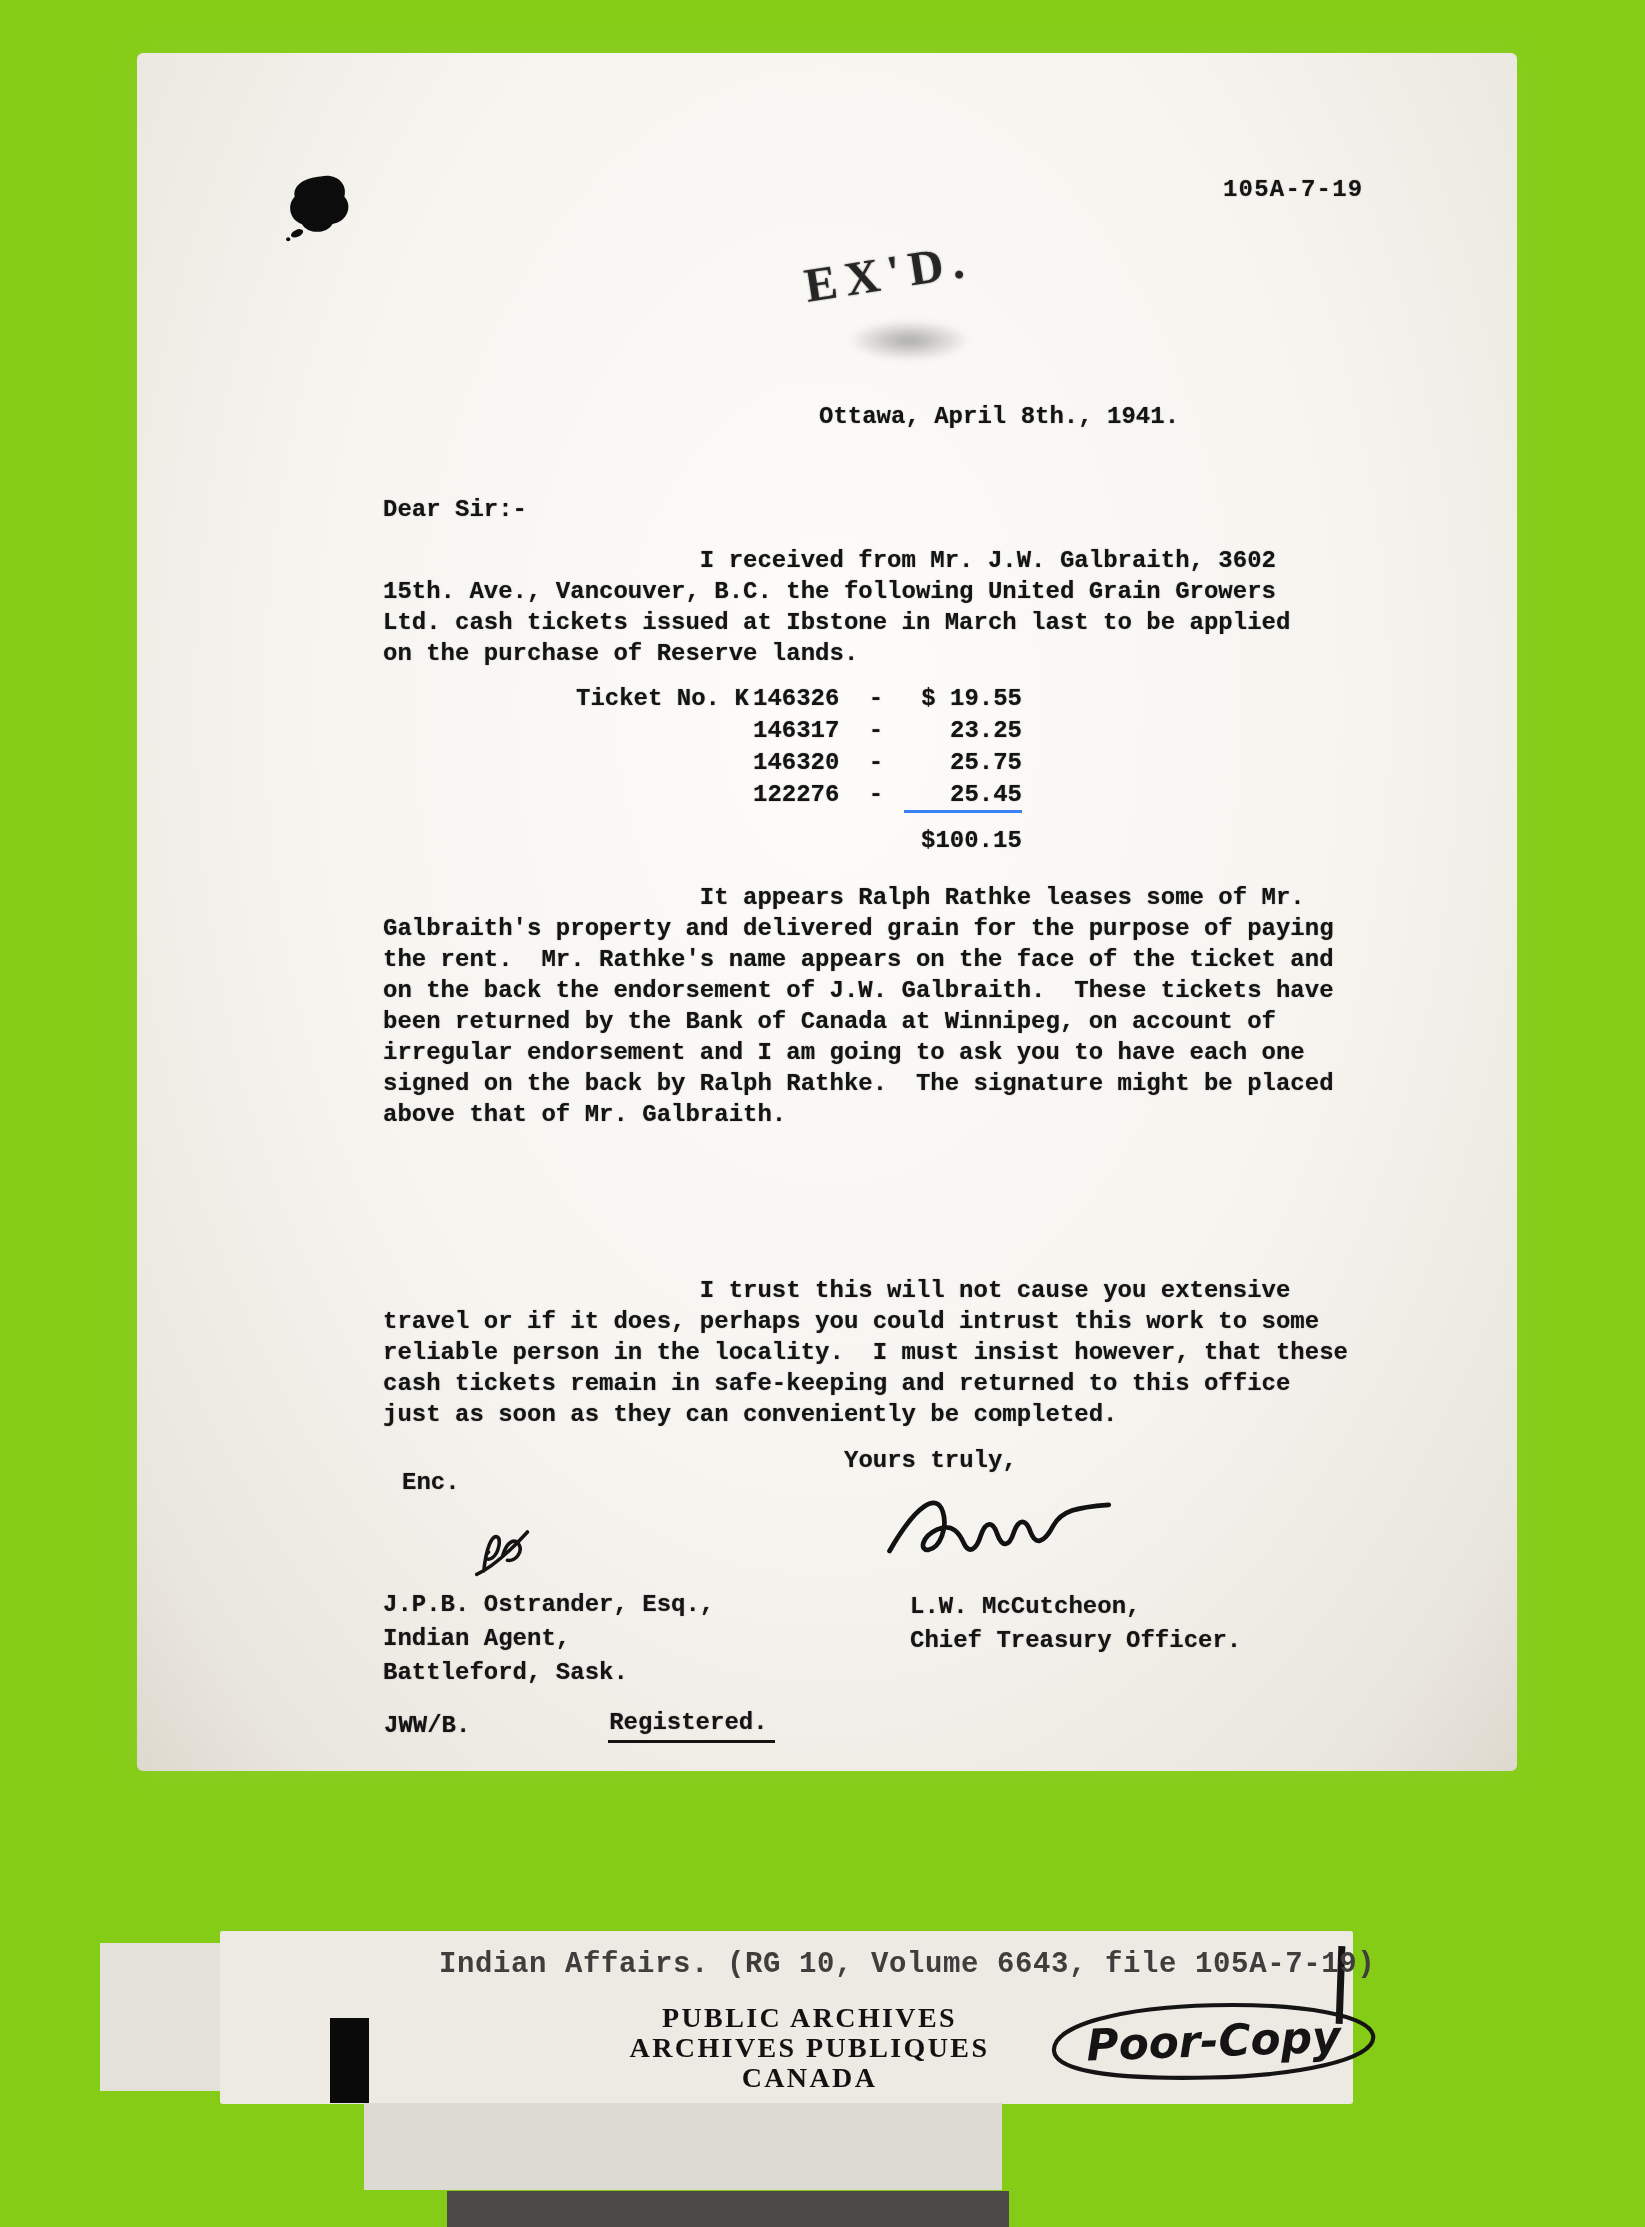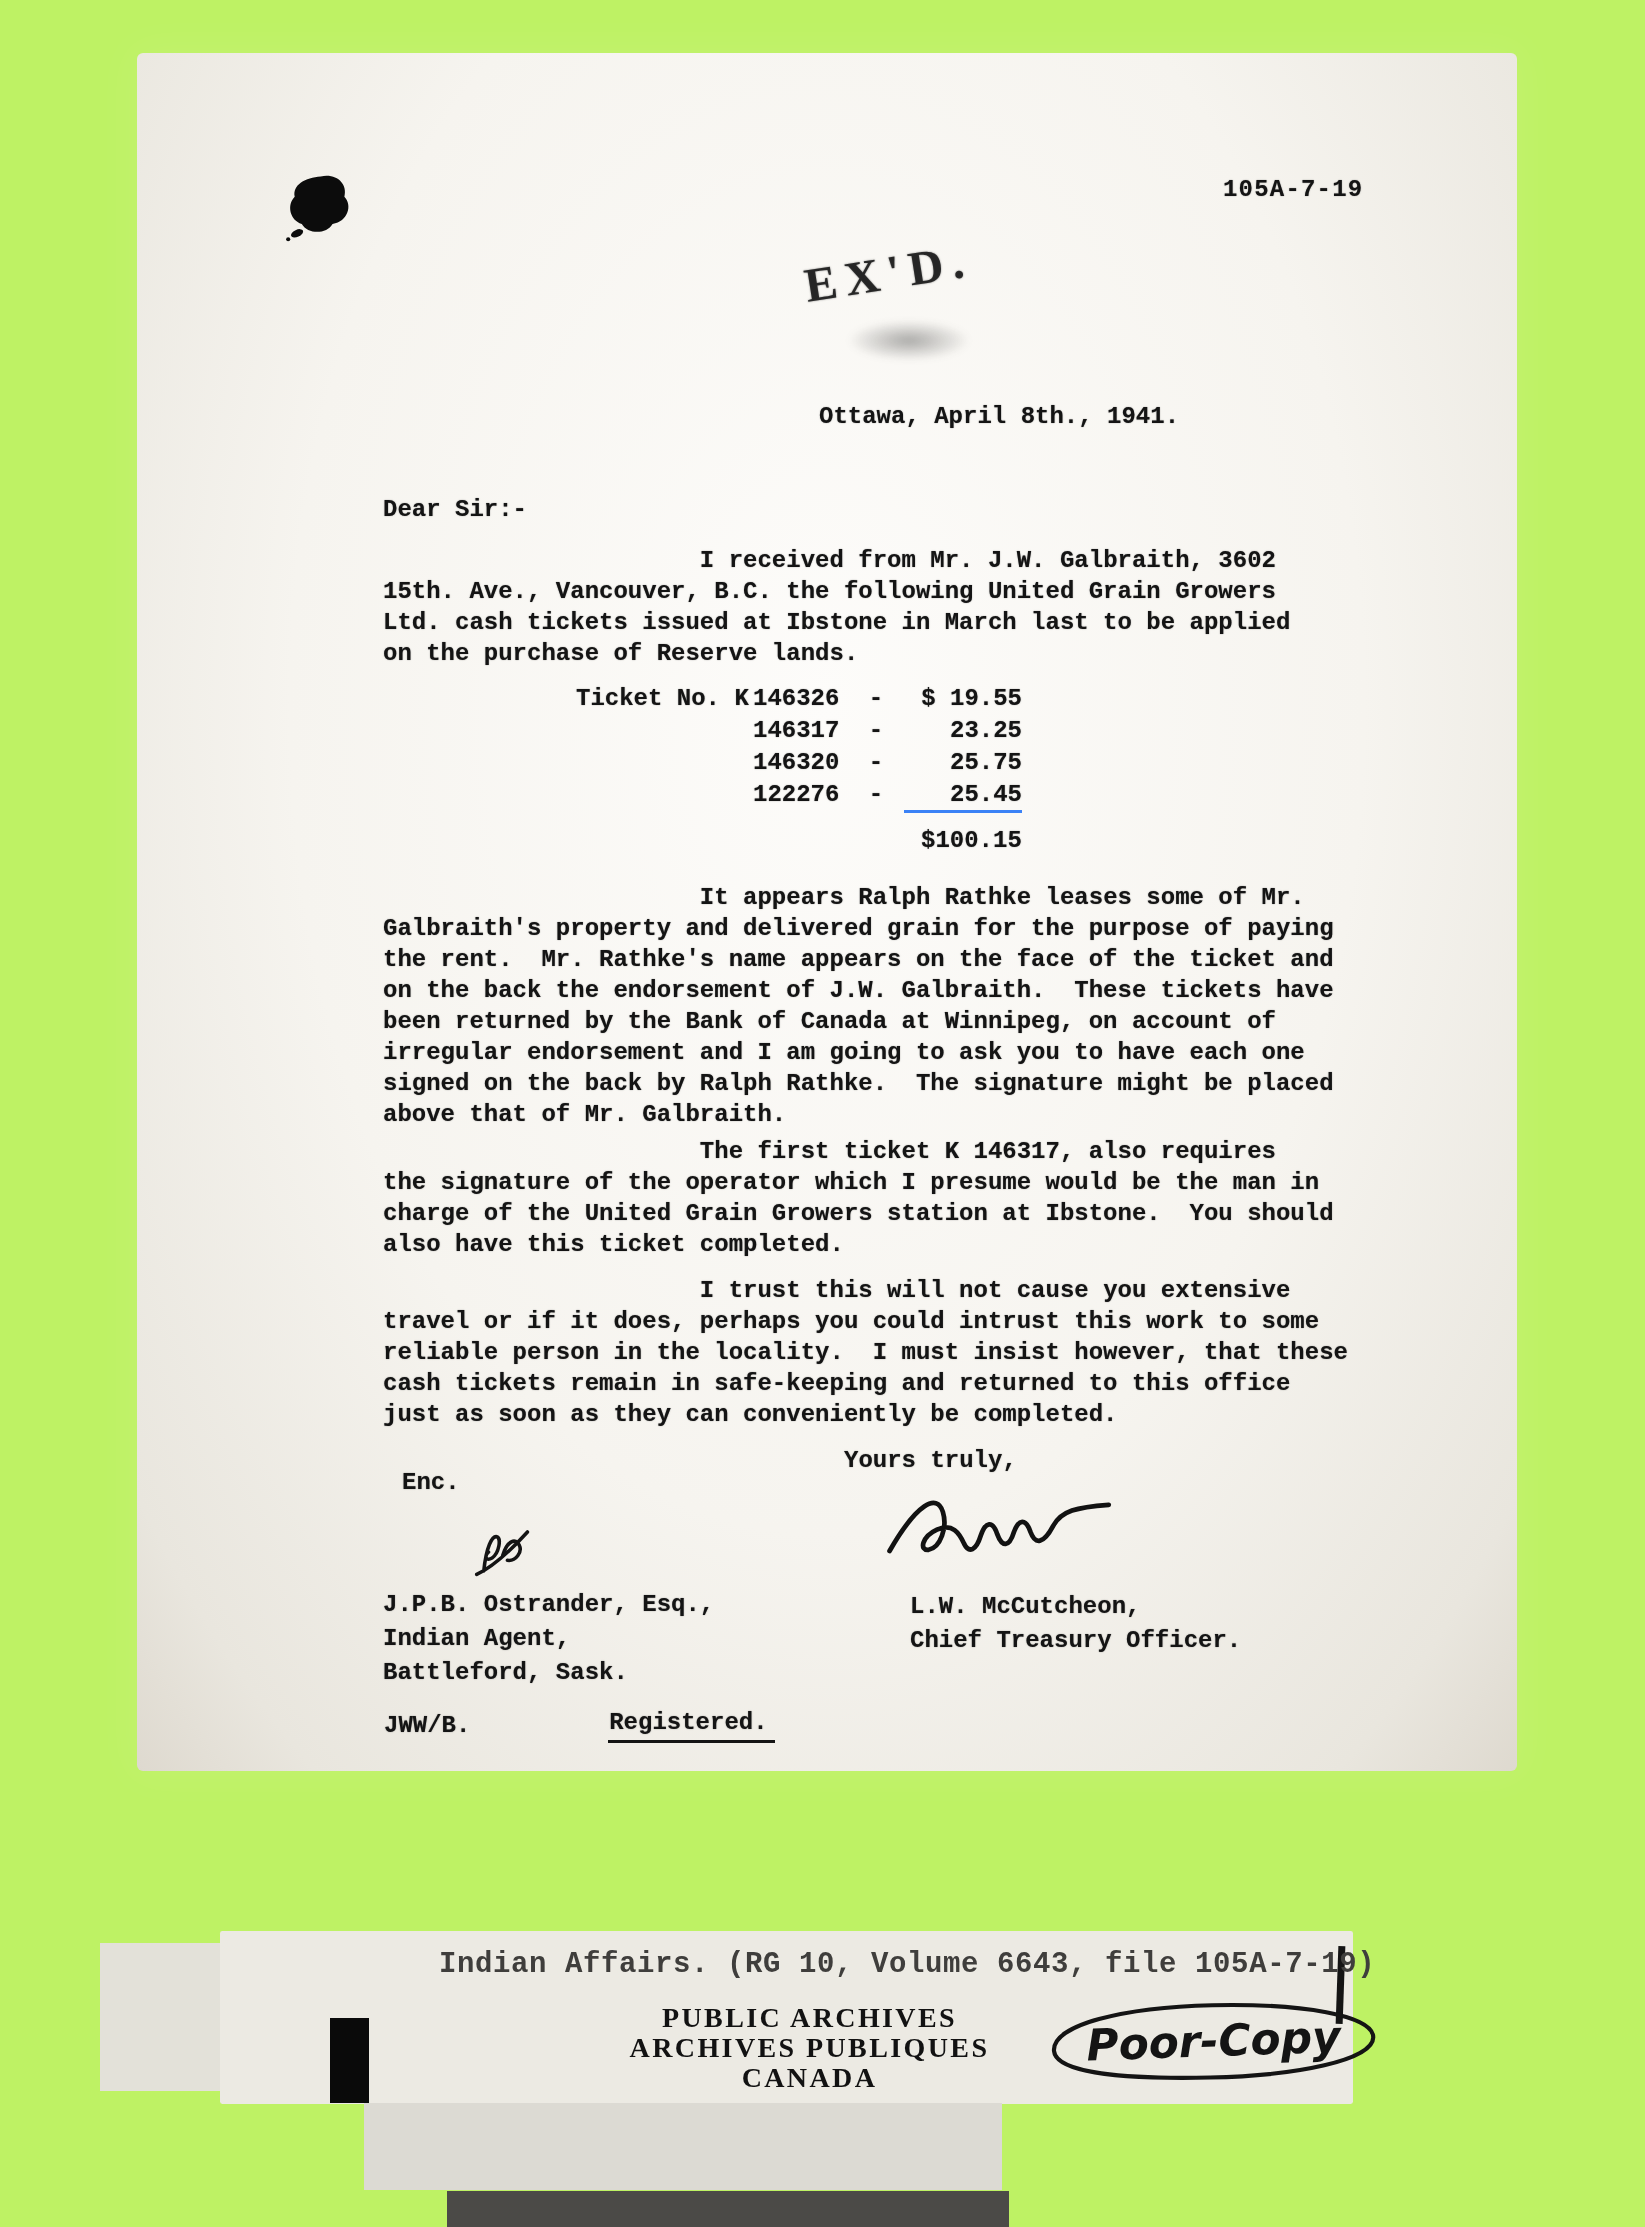--- a/index.html
+++ b/index.html
@@ -1,16 +1,16 @@
 <!DOCTYPE html>
 <html style="font-size:9.5px"><head>
 <meta charset="utf-8">
 <style>
   html,body{margin:0;padding:0;background:#000;}
-  .stage{position:relative;width:1646px;height:2227px;background:#bef264;overflow:hidden;
+  .stage{position:relative;width:1646px;height:2227px;background:#84cc16;overflow:hidden;
          font-family:"Liberation Mono", monospace;}
   .paper{position:absolute;left:137px;top:53px;width:1380px;height:1718px;border-radius:6px;
          background:radial-gradient(ellipse at 50% 38%, #fdfcfa 0%, #f6f4ef 55%, #e9e6de 88%, #ded9cf 100%);
          box-shadow:0 0 41px 4.7px rgba(255,255,255,0.07);}
   .typed{position:absolute;color:#141414;font-weight:700;font-size:24px;line-height:31px;
          white-space:pre-wrap;text-shadow:0 0 1.2px rgba(25,25,25,0.55);}
   .small-gap{line-height:34px;}
   .filenum{font-size:24px;letter-spacing:1.2px;}
   .exd{position:absolute;left:804px;top:245px;transform:rotate(-9deg);
        font-family:"Liberation Serif", serif;font-weight:700;font-size:48px;letter-spacing:8.3px;
@@ -97,24 +97,20 @@
 
   <div class="typed" style="left:383px;top:882px;width:981px;">                      It appears Ralph Rathke leases some of Mr.
 Galbraith's property and delivered grain for the purpose of paying
 the rent.  Mr. Rathke's name appears on the face of the ticket and
 on the back the endorsement of J.W. Galbraith.  These tickets have
 been returned by the Bank of Canada at Winnipeg, on account of
 irregular endorsement and I am going to ask you to have each one
 signed on the back by Ralph Rathke.  The signature might be placed
 above that of Mr. Galbraith.</div>
 
-  <div class="typed" style="left:383px;top:1136px;width:981px;">                      The first ticket K 146317, also requires
-the signature of the operator which I presume would be the man in
-charge of the United Grain Growers station at Ibstone.  You should
-also have this ticket completed.</div>
 
   <div class="typed" style="left:383px;top:1275px;width:993px;">                      I trust this will not cause you extensive
 travel or if it does, perhaps you could intrust this work to some
 reliable person in the locality.  I must insist however, that these
 cash tickets remain in safe-keeping and returned to this office
 just as soon as they can conveniently be completed.</div>
 
   <div class="typed" style="left:844px;top:1445px;">Yours truly,</div>
 
   <div class="typed" style="left:402px;top:1467px;">Enc.</div>

